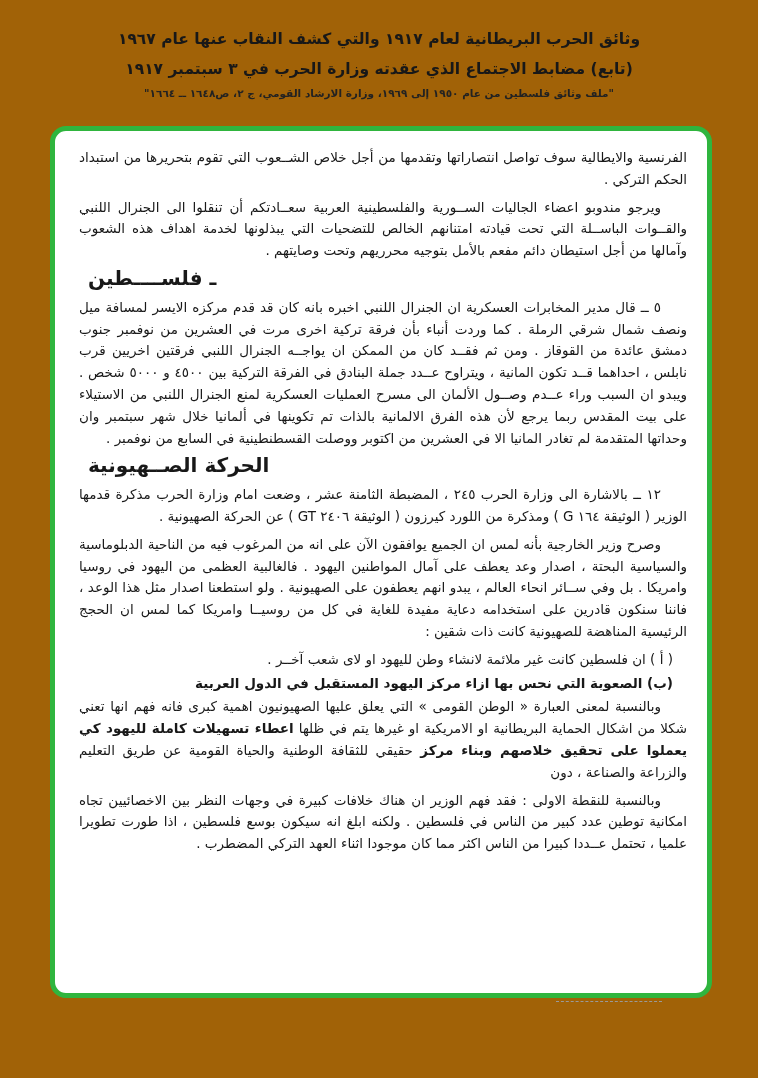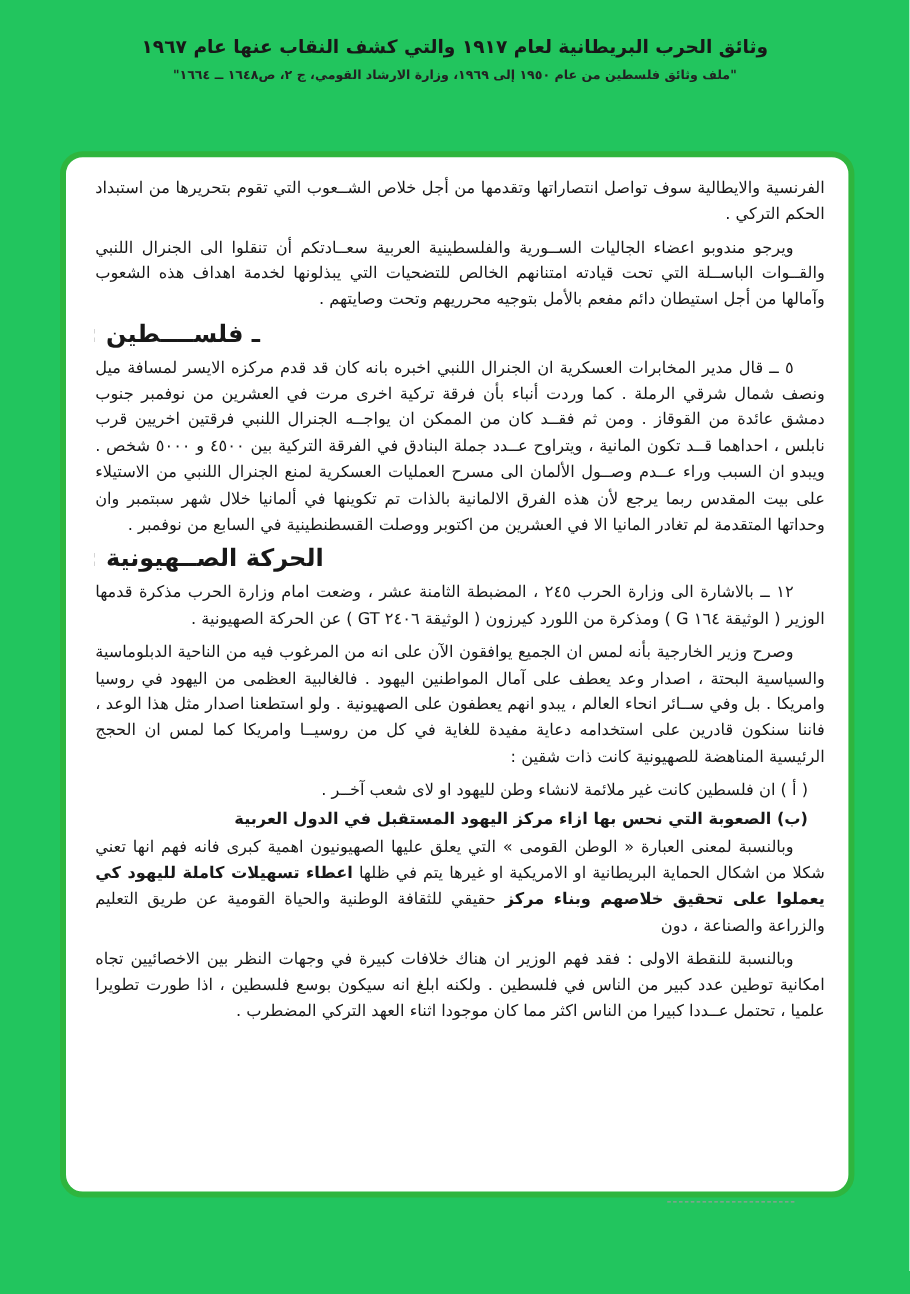--- a/index.html
+++ b/index.html
@@ -6,21 +6,21 @@
     margin: 0;
     padding: 0;
     background: #ffffff;
     font-family: "DejaVu Sans", sans-serif;
     color: #181818;
   }
   .page {
     position: relative;
     width: 758px;
     height: 1078px;
-    background: #22c55e;
+    background: #a16207;
     overflow: hidden;
   }
   
   .doc-header {
     direction: rtl;
     text-align: center;
     padding-top: 30px;
   }
   .hdr-l1 {
     font-size: 15.5px;
@@ -101,24 +101,25 @@
     direction: rtl;
   }
 </style>
 </head>
 <body>
 
 <div class="page">
 
   <div class="doc-header">
     <div class="hdr-l1">وثائق الحرب البريطانية لعام ١٩١٧ والتي كشف النقاب عنها عام ١٩٦٧</div>
+    <div class="hdr-l2">(تابع) مضابط الاجتماع الذي عقدته وزارة الحرب في ٣ سبتمبر ١٩١٧</div>
     <div class="hdr-l3">"ملف وثائق فلسطين من عام ١٩٥٠ إلى ١٩٦٩، وزارة الارشاد القومي، ج ٢، ص١٦٤٨ ــ ١٦٦٤"</div>
   </div>
 
-  <div class="frame" style="border-color: rgb(47, 181, 62); border-radius: 19px;">
+  <div class="frame" style="border-color: rgb(47, 181, 62);">
     <div class="doc-body">
       <p>الفرنسية والايطالية سوف تواصل انتصاراتها وتقدمها من أجل خلاص الشــعوب التي تقوم بتحريرها من استبداد الحكم التركي .</p>
       <p class="indent">ويرجو مندوبو اعضاء الجاليات الســورية والفلسطينية العربية سعــادتكم أن تنقلوا الى الجنرال اللنبي والقــوات الباســلة التي تحت قيادته امتنانهم الخالص للتضحيات التي يبذلونها لخدمة اهداف هذه الشعوب وآمالها من أجل استيطان دائم مفعم بالأمل بتوجيه محرريهم وتحت وصايتهم .</p>
 
       <div class="sec-heading">ـ فلســــطين :</div>
       <p class="indent">٥ ــ قال مدير المخابرات العسكرية ان الجنرال اللنبي اخبره بانه كان قد قدم مركزه الايسر لمسافة ميل ونصف شمال شرقي الرملة . كما وردت أنباء بأن فرقة تركية اخرى مرت في العشرين من نوفمبر جنوب دمشق عائدة من القوقاز . ومن ثم فقــد كان من الممكن ان يواجــه الجنرال اللنبي فرقتين اخريين قرب نابلس ، احداهما قــد تكون المانية ، ويتراوح عــدد جملة البنادق في الفرقة التركية بين ٤٥٠٠ و ٥٠٠٠ شخص . ويبدو ان السبب وراء عــدم وصــول الألمان الى مسرح العمليات العسكرية لمنع الجنرال اللنبي من الاستيلاء على بيت المقدس ربما يرجع لأن هذه الفرق الالمانية بالذات تم تكوينها في ألمانيا خلال شهر سبتمبر وان وحداتها المتقدمة لم تغادر المانيا الا في العشرين من اكتوبر ووصلت القسطنطينية في السابع من نوفمبر .</p>
 
       <div class="sec-heading">الحركة الصــهيونية :</div>
       <p class="indent">١٢ ــ بالاشارة الى وزارة الحرب ٢٤٥ ، المضبطة الثامنة عشر ، وضعت امام وزارة الحرب مذكرة قدمها الوزير ( الوثيقة ١٦٤ G ) ومذكرة من اللورد كيرزون ( الوثيقة ٢٤٠٦ GT ) عن الحركة الصهيونية .</p>
       <p class="indent">وصرح وزير الخارجية بأنه لمس ان الجميع يوافقون الآن على انه من المرغوب فيه من الناحية الدبلوماسية والسياسية البحتة ، اصدار وعد يعطف على آمال المواطنين اليهود . فالغالبية العظمى من اليهود في روسيا وامريكا . بل وفي ســائر انحاء العالم ، يبدو انهم يعطفون على الصهيونية . ولو استطعنا اصدار مثل هذا الوعد ، فاننا سنكون قادرين على استخدامه دعاية مفيدة للغاية في كل من روسيــا وامريكا كما لمس ان الحجج الرئيسية المناهضة للصهيونية كانت ذات شقين :</p>

